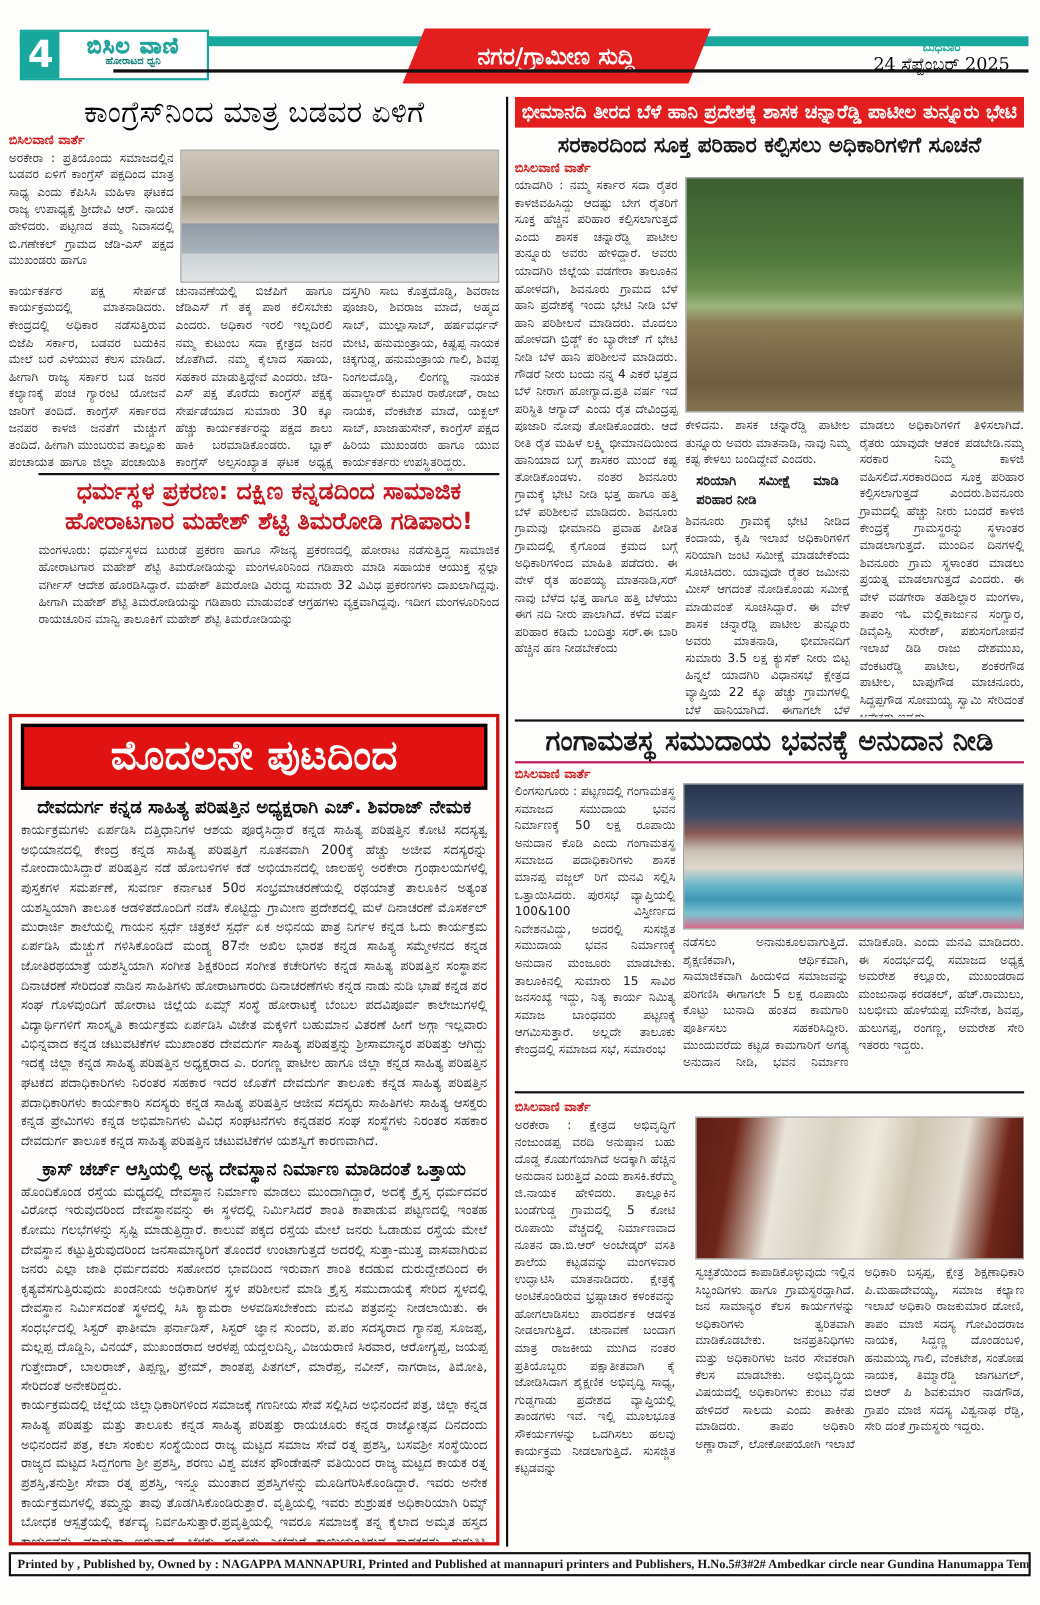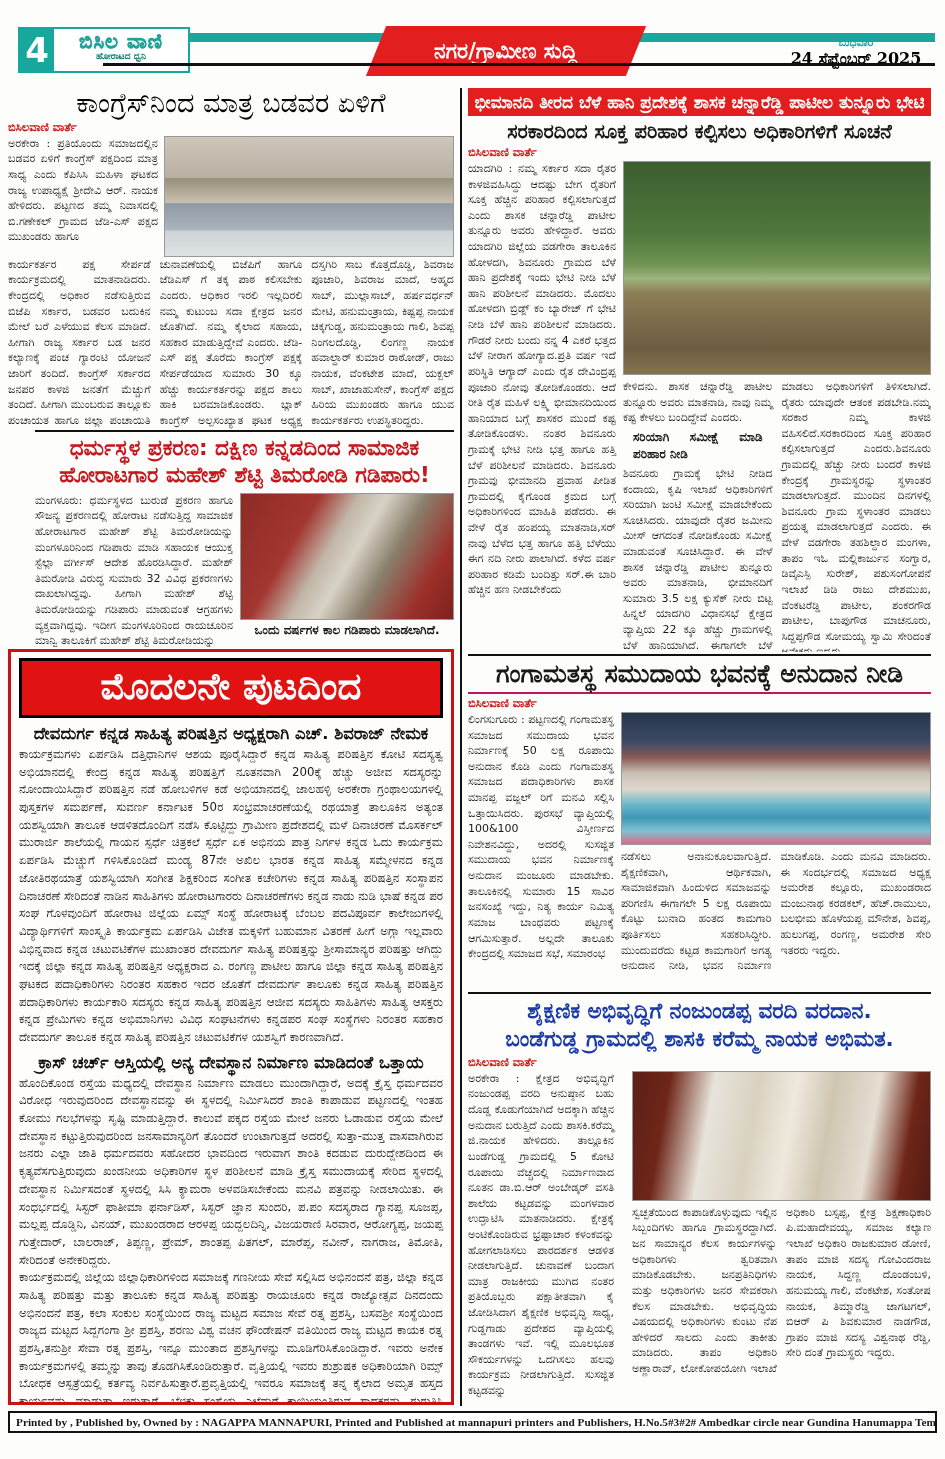--- a/index.html
+++ b/index.html
@@ -19,21 +19,21 @@
   .logo-txt { flex:1; text-align:center; padding-top:2px; }
   .logo-name { color:#17a79d; font-weight:bold; font-size:20px; line-height:1;
                text-shadow:0 0 1px #0c6f68; letter-spacing:1px; }
   .logo-tag { color:#0f7d74; font-size:9px; font-weight:bold; }
   .section-flag { position:absolute; left:368px; top:26px; width:260px; height:50px;
                   background:#e31e1e; transform:skewX(-22deg); display:flex;
                   align-items:center; justify-content:center; }
   .section-flag span { transform:skewX(22deg); color:#fff; font-weight:bold; font-size:21px; }
   .date-box { position:absolute; right:6px; top:36px; text-align:center; width:150px; }
   .date-day { color:#17a79d; font-weight:bold; font-size:11px; }
-  .date-val { color:#000; font-weight:bold; font-size:16px; font-family:"DejaVu Serif", serif; }
+  .date-val { color:#000; font-weight:normal; font-size:16px; font-family:"DejaVu Serif", serif; }
   .head-rule { position:absolute; left:95px; right:2px; top:63px; height:3px; background:#111; }
 
   
   .main { display:flex; height:1318px; }
   .left-block { width:452px; padding-right:6px; }
   .vdiv { width:2px; background:#111; }
   .right-block { width:469px; padding-left:6px; }
 
   .byline { color:#d01414; font-weight:bold; font-size:11.5px; margin:2px 0; }
   .bodytxt { font-size:11px; line-height:1.42; text-align:justify; }
@@ -141,24 +141,20 @@
         <div class="art1-cols bodytxt">
           <span>ಕಾರ್ಯಕರ್ತರ ಪಕ್ಷ ಸೇರ್ಪಡೆ ಕಾರ್ಯಕ್ರಮದಲ್ಲಿ ಮಾತನಾಡಿದರು. ಕೇಂದ್ರದಲ್ಲಿ ಅಧಿಕಾರ ನಡೆಸುತ್ತಿರುವ ಬಿಜೆಪಿ ಸರ್ಕಾರ, ಬಡವರ ಬದುಕಿನ ಮೇಲೆ ಬರೆ ಎಳೆಯುವ ಕೆಲಸ ಮಾಡಿದೆ. ಹೀಗಾಗಿ ರಾಜ್ಯ ಸರ್ಕಾರ ಬಡ ಜನರ ಕಲ್ಯಾಣಕ್ಕೆ ಪಂಚ ಗ್ಯಾರಂಟಿ ಯೋಜನೆ ಜಾರಿಗೆ ತಂದಿದೆ. ಕಾಂಗ್ರೆಸ್ ಸರ್ಕಾರದ ಜನಪರ ಕಾಳಜಿ ಜನತೆಗೆ ಮೆಚ್ಚುಗೆ ತಂದಿದೆ. ಹೀಗಾಗಿ ಮುಂಬರುವ ತಾಲ್ಲೂಕು ಪಂಚಾಯತ ಹಾಗೂ ಜಿಲ್ಲಾ ಪಂಚಾಯಿತಿ ಚುನಾವಣೆಯಲ್ಲಿ ಬಿಜೆಪಿಗೆ ಹಾಗೂ ಜೆಡಿಎಸ್ ಗೆ ತಕ್ಕ ಪಾಠ ಕಲಿಸಬೇಕು ಎಂದರು. ಅಧಿಕಾರ ಇರಲಿ ಇಲ್ಲದಿರಲಿ ನಮ್ಮ ಕುಟುಂಬ ಸದಾ ಕ್ಷೇತ್ರದ ಜನರ ಜೊತೆಗಿದೆ. ನಮ್ಮ ಕೈಲಾದ ಸಹಾಯ, ಸಹಕಾರ ಮಾಡುತ್ತಿದ್ದೇವೆ ಎಂದರು. ಜೆಡಿ-ಎಸ್ ಪಕ್ಷ ತೊರೆದು ಕಾಂಗ್ರೆಸ್ ಪಕ್ಷಕ್ಕೆ ಸೇರ್ಪಡೆಯಾದ ಸುಮಾರು 30 ಕ್ಕೂ ಹೆಚ್ಚು ಕಾರ್ಯಕರ್ತರನ್ನು ಪಕ್ಷದ ಶಾಲು ಹಾಕಿ ಬರಮಾಡಿಕೊಂಡರು. ಬ್ಲಾಕ್ ಕಾಂಗ್ರೆಸ್ ಅಲ್ಪಸಂಖ್ಯಾತ ಘಟಕ ಅಧ್ಯಕ್ಷ ದಸ್ತಗಿರಿ ಸಾಬ</span>
           <span>ಕೊತ್ತದೊಡ್ಡಿ, ಶಿವರಾಜ ಪೂಜಾರಿ, ಶಿವರಾಜ ಮಾದೆ, ಅಹ್ಮದ ಸಾಬ್, ಮುಲ್ಲಾಸಾಬ್, ಹರ್ಷವರ್ಧನ್ ಮೇಟಿ, ಹನುಮಂತ್ರಾಯ, ಕಿಷ್ಟಪ್ಪ ನಾಯಕ ಚಿಕ್ಕಗುಡ್ಡ, ಹನುಮಂತ್ರಾಯ ಗಾಲಿ, ಶಿವಪ್ಪ ನಿಂಗಲದೊಡ್ಡಿ, ಲಿಂಗಣ್ಣ ನಾಯಕ ಹವಾಲ್ದಾರ್ ಕುಮಾರ ರಾಠೋಡ್, ರಾಜು ನಾಯಕ, ವೆಂಕಟೇಶ ಮಾದೆ, ಯಕ್ಬಲ್ ಸಾಬ್, ಖಾಜಾಹುಸೇನ್, ಕಾಂಗ್ರೆಸ್ ಪಕ್ಷದ ಹಿರಿಯ ಮುಖಂಡರು ಹಾಗೂ ಯುವ ಕಾರ್ಯಕರ್ತರು ಉಪಸ್ಥಿತರಿದ್ದರು.</span>
         </div>
       </div>
 
       <div class="art2">
         <h2>ಧರ್ಮಸ್ಥಳ ಪ್ರಕರಣ: ದಕ್ಷಿಣ ಕನ್ನಡದಿಂದ ಸಾಮಾಜಿಕ ಹೋರಾಟಗಾರ ಮಹೇಶ್ ಶೆಟ್ಟಿ ತಿಮರೋಡಿ ಗಡಿಪಾರು!</h2>
         <div class="art2-row">
           <div class="art2-col1 bodytxt">ಮಂಗಳೂರು: ಧರ್ಮಸ್ಥಳದ ಬುರುಡೆ ಪ್ರಕರಣ ಹಾಗೂ ಸೌಜನ್ಯ ಪ್ರಕರಣದಲ್ಲಿ ಹೋರಾಟ ನಡೆಸುತ್ತಿದ್ದ ಸಾಮಾಜಿಕ ಹೋರಾಟಗಾರ ಮಹೇಶ್ ಶೆಟ್ಟಿ ತಿಮರೋಡಿಯನ್ನು ಮಂಗಳೂರಿನಿಂದ ಗಡಿಪಾರು ಮಾಡಿ ಸಹಾಯಕ ಆಯುಕ್ತ ಸ್ಟೆಲ್ಲಾ ವರ್ಗೀಸ್ ಆದೇಶ ಹೊರಡಿಸಿದ್ದಾರೆ. ಮಹೇಶ್ ತಿಮರೋಡಿ ವಿರುದ್ಧ ಸುಮಾರು 32 ವಿವಿಧ ಪ್ರಕರಣಗಳು ದಾಖಲಾಗಿದ್ದವು. ಹೀಗಾಗಿ ಮಹೇಶ್ ಶೆಟ್ಟಿ ತಿಮರೋಡಿಯನ್ನು ಗಡಿಪಾರು ಮಾಡುವಂತೆ ಆಗ್ರಹಗಳು ವ್ಯಕ್ತವಾಗಿದ್ದವು. ಇದೀಗ ಮಂಗಳೂರಿನಿಂದ ರಾಯಚೂರಿನ ಮಾನ್ವಿ ತಾಲೂಕಿಗೆ ಮಹೇಶ್ ಶೆಟ್ಟಿ ತಿಮರೋಡಿಯನ್ನು</div>
-          <div class="art2-right">
-            <div class="photo ph-deport"></div>
-            <div class="caption">ಒಂದು ವರ್ಷಗಳ ಕಾಲ ಗಡಿಪಾರು ಮಾಡಲಾಗಿದೆ.</div>
-          </div>
         </div>
       </div>
 
       <div class="fpbox">
         <div class="fp-banner">ಮೊದಲನೇ ಪುಟದಿಂದ</div>
         <div class="fp-subhead">ದೇವದುರ್ಗ ಕನ್ನಡ ಸಾಹಿತ್ಯ ಪರಿಷತ್ತಿನ ಅಧ್ಯಕ್ಷರಾಗಿ ಎಚ್. ಶಿವರಾಜ್ ನೇಮಕ</div>
         <div class="fp-body">ಕಾರ್ಯಕ್ರಮಗಳು ಏರ್ಪಡಿಸಿ ದತ್ತಿಧಾನಿಗಳ ಆಶಯ ಪೂರೈಸಿದ್ದಾರೆ ಕನ್ನಡ ಸಾಹಿತ್ಯ ಪರಿಷತ್ತಿನ ಕೋಟಿ ಸದಸ್ಯತ್ವ ಅಭಿಯಾನದಲ್ಲಿ ಕೇಂದ್ರ ಕನ್ನಡ ಸಾಹಿತ್ಯ ಪರಿಷತ್ತಿಗೆ ನೂತನವಾಗಿ 200ಕ್ಕೆ ಹೆಚ್ಚು ಅಜೀವ ಸದಸ್ಯರನ್ನು ನೋಂದಾಯಿಸಿದ್ದಾರೆ ಪರಿಷತ್ತಿನ ನಡೆ ಹೋಬಳಿಗಳ ಕಡೆ ಅಭಿಯಾನದಲ್ಲಿ ಜಾಲಹಳ್ಳಿ ಅರಕೇರಾ ಗ್ರಂಥಾಲಯಗಳಲ್ಲಿ ಪುಸ್ತಕಗಳ ಸಮರ್ಪಣೆ, ಸುವರ್ಣ ಕರ್ನಾಟಕ 50ರ ಸಂಭ್ರಮಾಚರಣೆಯಲ್ಲಿ ರಥಯಾತ್ರೆ ತಾಲೂಕಿನ ಅತ್ಯಂತ ಯಶಸ್ವಿಯಾಗಿ ತಾಲೂಕ ಆಡಳಿತದೊಂದಿಗೆ ನಡೆಸಿ ಕೊಟ್ಟಿದ್ದು ಗ್ರಾಮೀಣ ಪ್ರದೇಶದಲ್ಲಿ ಮಳೆ ದಿನಾಚರಣೆ ಮೊಸರ್ಕಲ್ ಮುರಾರ್ಜಿ ಶಾಲೆಯಲ್ಲಿ ಗಾಯನ ಸ್ಪರ್ಧೆ ಚಿತ್ರಕಲೆ ಸ್ಪರ್ಧೆ ಏಕ ಅಭಿನಯ ಪಾತ್ರ ನಿರ್ಗಳ ಕನ್ನಡ ಓದು ಕಾರ್ಯಕ್ರಮ ಏರ್ಪಡಿಸಿ ಮೆಚ್ಚುಗೆ ಗಳಿಸಿಕೊಂಡಿದೆ ಮಂಡ್ಯ 87ನೇ ಅಖಿಲ ಭಾರತ ಕನ್ನಡ ಸಾಹಿತ್ಯ ಸಮ್ಮೇಳನದ ಕನ್ನಡ ಜೋತಿರಥಯಾತ್ರೆ ಯಶಸ್ವಿಯಾಗಿ ಸಂಗೀತ ಶಿಕ್ಷಕರಿಂದ ಸಂಗೀತ ಕಚೇರಿಗಳು ಕನ್ನಡ ಸಾಹಿತ್ಯ ಪರಿಷತ್ತಿನ ಸಂಸ್ಥಾಪನ ದಿನಾಚರಣೆ ಸೇರಿದಂತೆ ನಾಡಿನ ಸಾಹಿತಿಗಳು ಹೋರಾಟಗಾರರು ದಿನಾಚರಣೆಗಳು ಕನ್ನಡ ನಾಡು ನುಡಿ ಭಾಷೆ ಕನ್ನಡ ಪರ ಸಂಘ ಗೊಳವುಂದಿಗೆ ಹೋರಾಟ ಜಿಲ್ಲೆಯ ಏಮ್ಸ್ ಸಂಸ್ಥೆ ಹೋರಾಟಕ್ಕೆ ಬೆಂಬಲ ಪದವಿಪೂರ್ವ ಕಾಲೇಜುಗಳಲ್ಲಿ ವಿದ್ಯಾರ್ಥಿಗಳಿಗೆ ಸಾಂಸ್ಕೃತಿ ಕಾರ್ಯಕ್ರಮ ಏರ್ಪಡಿಸಿ ವಿಜೇತ ಮಕ್ಕಳಿಗೆ ಬಹುಮಾನ ವಿತರಣೆ ಹೀಗೆ ಅಗ್ಗಾ ಇಲ್ಲವಾರು ವಿಭಿನ್ನವಾದ ಕನ್ನಡ ಚಟುವಟಿಕೆಗಳ ಮುಖಾಂತರ ದೇವದುರ್ಗ ಸಾಹಿತ್ಯ ಪರಿಷತ್ತನ್ನು ಶ್ರೀಸಾಮಾನ್ಯರ ಪರಿಷತ್ತು ಆಗಿದ್ದು ಇದಕ್ಕೆ ಜಿಲ್ಲಾ ಕನ್ನಡ ಸಾಹಿತ್ಯ ಪರಿಷತ್ತಿನ ಅಧ್ಯಕ್ಷರಾದ ಎ. ರಂಗಣ್ಣ ಪಾಟೀಲ ಹಾಗೂ ಜಿಲ್ಲಾ ಕನ್ನಡ ಸಾಹಿತ್ಯ ಪರಿಷತ್ತಿನ ಘಟಕದ ಪದಾಧಿಕಾರಿಗಳು ನಿರಂತರ ಸಹಕಾರ ಇದರ ಜೊತೆಗೆ ದೇವದುರ್ಗ ತಾಲೂಕು ಕನ್ನಡ ಸಾಹಿತ್ಯ ಪರಿಷತ್ತಿನ ಪದಾಧಿಕಾರಿಗಳು ಕಾರ್ಯಕಾರಿ ಸದಸ್ಯರು ಕನ್ನಡ ಸಾಹಿತ್ಯ ಪರಿಷತ್ತಿನ ಆಜೀವ ಸದಸ್ಯರು ಸಾಹಿತಿಗಳು ಸಾಹಿತ್ಯ ಆಸಕ್ತರು ಕನ್ನಡ ಪ್ರೇಮಿಗಳು ಕನ್ನಡ ಅಭಿಮಾನಿಗಳು ವಿವಿಧ ಸಂಘಟನೆಗಳು ಕನ್ನಡಪರ ಸಂಘ ಸಂಸ್ಥೆಗಳು ನಿರಂತರ ಸಹಕಾರ ದೇವದುರ್ಗ ತಾಲೂಕ ಕನ್ನಡ ಸಾಹಿತ್ಯ ಪರಿಷತ್ತಿನ ಚಟುವಟಿಕೆಗಳ ಯಶಸ್ವಿಗೆ ಕಾರಣವಾಗಿದೆ.</div>
         <div class="fp-subhead">ಕ್ರಾಸ್ ಚರ್ಚ್ ಆಸ್ತಿಯಲ್ಲಿ ಅನ್ಯ ದೇವಸ್ಥಾನ ನಿರ್ಮಾಣ ಮಾಡಿದಂತೆ ಒತ್ತಾಯ</div>
         <div class="fp-body">ಹೊಂದಿಕೊಂಡ ರಸ್ತೆಯ ಮಧ್ಯದಲ್ಲಿ ದೇವಸ್ಥಾನ ನಿರ್ಮಾಣ ಮಾಡಲು ಮುಂದಾಗಿದ್ದಾರೆ, ಅದಕ್ಕೆ ಕ್ರೈಸ್ತ ಧರ್ಮದವರ ವಿರೋಧ ಇರುವುದರಿಂದ ದೇವಸ್ಥಾನವನ್ನು ಈ ಸ್ಥಳದಲ್ಲಿ ನಿರ್ಮಿಸಿದರೆ ಶಾಂತಿ ಕಾಪಾಡುವ ಪಟ್ಟಣದಲ್ಲಿ ಇಂತಹ ಕೋಮು ಗಲಭೆಗಳನ್ನು ಸೃಷ್ಟಿ ಮಾಡುತ್ತಿದ್ದಾರೆ. ಕಾಲುವೆ ಪಕ್ಕದ ರಸ್ತೆಯ ಮೇಲೆ ಜನರು ಓಡಾಡುವ ರಸ್ತೆಯ ಮೇಲೆ ದೇವಸ್ಥಾನ ಕಟ್ಟುತ್ತಿರುವುದರಿಂದ ಜನಸಾಮಾನ್ಯರಿಗೆ ತೊಂದರೆ ಉಂಟಾಗುತ್ತದೆ ಅದರಲ್ಲಿ ಸುತ್ತಾ-ಮುತ್ತ ವಾಸವಾಗಿರುವ ಜನರು ಎಲ್ಲಾ ಜಾತಿ ಧರ್ಮದವರು ಸಹೋದರ ಭಾವದಿಂದ ಇರುವಾಗ ಶಾಂತಿ ಕದಡುವ ದುರುದ್ದೇಶದಿಂದ ಈ ಕೃತ್ಯವೆಸಗುತ್ತಿರುವುದು ಖಂಡನೀಯ ಅಧಿಕಾರಿಗಳ ಸ್ಥಳ ಪರಿಶೀಲನೆ ಮಾಡಿ ಕ್ರೈಸ್ತ ಸಮುದಾಯಕ್ಕೆ ಸೇರಿದ ಸ್ಥಳದಲ್ಲಿ ದೇವಸ್ಥಾನ ನಿರ್ಮಿಸದಂತೆ ಸ್ಥಳದಲ್ಲಿ ಸಿಸಿ ಕ್ಯಾಮರಾ ಅಳವಡಿಸಬೇಕೆಂದು ಮನವಿ ಪತ್ರವನ್ನು ನೀಡಲಾಯಿತು. ಈ ಸಂಧರ್ಭದಲ್ಲಿ ಸಿಸ್ಟರ್ ಫಾತೀಮಾ ಫರ್ನಾಡಿಸ್, ಸಿಸ್ಟರ್ ಜ್ಞಾನ ಸುಂದರಿ, ಪ.ಪಂ ಸದಸ್ಯರಾದ ಗ್ಯಾನಪ್ಪ ಸೂಜಪ್ಪ, ಮಲ್ಲಪ್ಪ ದೊಡ್ಡಿನಿ, ವಿನಯ್, ಮುಖಂಡರಾದ ಆರಳಪ್ಪ ಯದ್ದಲದಿನ್ನಿ, ವಿಜಯರಾಣಿ ಸಿರವಾರ, ಆರೋಗ್ಯಪ್ಪ, ಜಯಪ್ಪ ಗುತ್ತೇದಾರ್, ಬಾಲರಾಜ್, ತಿಪ್ಪಣ್ಣ, ಪ್ರೇಮ್, ಶಾಂತಪ್ಪ ಪಿತಗಲ್, ಮಾರೆಪ್ಪ, ನವೀನ್, ನಾಗರಾಜ, ತಿಮೋತಿ, ಸೇರಿದಂತೆ ಅನೇಕರಿದ್ದರು.</div>
         <div class="fp-body">ಕಾರ್ಯಕ್ರಮದಲ್ಲಿ ಜಿಲ್ಲೆಯ ಜಿಲ್ಲಾಧಿಕಾರಿಗಳಿಂದ ಸಮಾಜಕ್ಕೆ ಗಣನೀಯ ಸೇವೆ ಸಲ್ಲಿಸಿದ ಅಭಿನಂದನೆ ಪತ್ರ, ಜಿಲ್ಲಾ ಕನ್ನಡ ಸಾಹಿತ್ಯ ಪರಿಷತ್ತು ಮತ್ತು ತಾಲೂಕು ಕನ್ನಡ ಸಾಹಿತ್ಯ ಪರಿಷತ್ತು ರಾಯಚೂರು ಕನ್ನಡ ರಾಜ್ಯೋತ್ಸವ ದಿನದಂದು ಅಭಿನಂದನೆ ಪತ್ರ, ಕಲಾ ಸಂಕುಲ ಸಂಸ್ಥೆಯಿಂದ ರಾಜ್ಯ ಮಟ್ಟದ ಸಮಾಜ ಸೇವೆ ರತ್ನ ಪ್ರಶಸ್ತಿ, ಬಸವಶ್ರೀ ಸಂಸ್ಥೆಯಿಂದ ರಾಜ್ಯದ ಮಟ್ಟದ ಸಿದ್ದಗಂಗಾ ಶ್ರೀ ಪ್ರಶಸ್ತಿ, ಶರಣು ವಿಶ್ವ ವಚನ ಫೌಂಡೇಷನ್ ವತಿಯಿಂದ ರಾಜ್ಯ ಮಟ್ಟದ ಕಾಯಕ ರತ್ನ ಪ್ರಶಸ್ತಿ,ತನುಶ್ರೀ ಸೇವಾ ರತ್ನ ಪ್ರಶಸ್ತಿ, ಇನ್ನೂ ಮುಂತಾದ ಪ್ರಶಸ್ತಿಗಳನ್ನು ಮೂಡಿಗೆರಿಸಿಕೊಂಡಿದ್ದಾರೆ. ಇವರು ಅನೇಕ ಕಾರ್ಯಕ್ರಮಗಳಲ್ಲಿ ತಮ್ಮನ್ನು ತಾವು ತೊಡಗಿಸಿಕೊಂಡಿರುತ್ತಾರೆ. ವೃತ್ತಿಯಲ್ಲಿ ಇವರು ಶುಶ್ರುಷಕ ಅಧಿಕಾರಿಯಾಗಿ ರಿಮ್ಸ್ ಬೋಧಕ ಆಸ್ಪತ್ರೆಯಲ್ಲಿ ಕರ್ತವ್ಯ ನಿರ್ವಹಿಸುತ್ತಾರೆ.ಪ್ರವೃತ್ತಿಯಲ್ಲಿ ಇವರೂ ಸಮಾಜಕ್ಕೆ ತನ್ನ ಕೈಲಾದ ಅಮೃತ ಹಸ್ತದ ಕಾರ್ಯವನ್ನು ಮಾಡುತ್ತಾ ಇರುತ್ತಾರೆ. ಬೆಳಕು ಸಂಸ್ಥೆಯ ಎಲೆಮರೆ ಕಾಯಿಯಂತಿರುವ ಸಾಧಕರನ್ನು ಗುರುತಿಸಿ ಪ್ರೋತ್ಸಾಹಿಸುತ್ತಿರುವ ಕೆಲಸ ಶ್ಲಾಘನೀಯವಾಗಿದೆ. ಈ ಪ್ರಶಸ್ತಿಯು ನನಗೆ ಹೆಚ್ಚು ಪ್ರೋತ್ಸಾಹ ಮತ್ತು ಸೇವೆ ಮಾಡಲು ಜವಾಬ್ದಾರಿಯನ್ನು ಹೆಚ್ಚಿಸಿದೆ. ಸೇವೆಯನ್ನು ಗುರುತಿಸಿ ರಾಷ್ಟ್ರ ಮಟ್ಟದ ದ.ರಾ. ಬೇಂದ್ರೆ ಪ್ರಶಸ್ತಿ ನೀಡಿದ್ದಕ್ಕೆ ಜಿಲ್ಲೆಯ, ತಾಲ್ಲೂಕಿನ, ಗ್ರಾಮದ ಗೆಳೆಯರ ಬಳಗದಿಂದ, ಕುಟುಂಬ ವರ್ಗದವರು ಪ್ರಶಸ್ತಿ ಲಭಿಸಿದಕ್ಕೆ ಅಭಿನಂದಿಸಿ ಸನ್ಮಾನಿಸಿ ಗೌರವಿಸಿದರು.</div>
@@ -197,24 +193,20 @@
             <div class="photo ph-bhavana"></div>
             <div class="twocol bodytxt">
               <span>ನಡೆಸಲು ಅನಾನುಕೂಲವಾಗುತ್ತಿದೆ. ಶೈಕ್ಷಣಿಕವಾಗಿ, ಆರ್ಥಿಕವಾಗಿ, ಸಾಮಾಜಿಕವಾಗಿ ಹಿಂದುಳಿದ ಸಮಾಜವನ್ನು ಪರಿಗಣಿಸಿ ಈಗಾಗಲೇ 5 ಲಕ್ಷ ರೂಪಾಯಿ ಕೊಟ್ಟು ಬುನಾದಿ ಹಂತದ ಕಾಮಗಾರಿ ಪೂರ್ತಿಸಲು ಸಹಕರಿಸಿದ್ದೀರಿ. ಮುಂದುವರೆದು ಕಟ್ಟಡ ಕಾಮಗಾರಿಗೆ ಅಗತ್ಯ ಅನುದಾನ ನೀಡಿ, ಭವನ ನಿರ್ಮಾಣ</span>
               <span>ಮಾಡಿಕೊಡಿ. ಎಂದು ಮನವಿ ಮಾಡಿದರು. ಈ ಸಂದರ್ಭದಲ್ಲಿ ಸಮಾಜದ ಅಧ್ಯಕ್ಷ ಅಮರೇಶ ಕಲ್ಲೂರು, ಮುಖಂಡರಾದ ಮಂಜುನಾಥ ಕರಡಕಲ್, ಹೆಚ್.ರಾಮುಲು, ಬಲಭೀಮ ಹೊಳೆಯಪ್ಪ ಮೌನೇಶ, ಶಿವಪ್ಪ, ಹುಲುಗಪ್ಪ, ರಂಗಣ್ಣ, ಅಮರೇಶ ಸೇರಿ ಇತರರು ಇದ್ದರು.</span>
             </div>
           </div>
         </div>
       </div>
 
       <div class="school">
-        <h2>
-          <span>ಶೈಕ್ಷಣಿಕ ಅಭಿವೃದ್ಧಿಗೆ ನಂಜುಂಡಪ್ಪ ವರದಿ ವರದಾನ.</span><br>
-          <span>ಬಂಡೆಗುಡ್ಡ ಗ್ರಾಮದಲ್ಲಿ ಶಾಸಕಿ ಕರೆಮ್ಮ ನಾಯಕ ಅಭಿಮತ.</span>
-        </h2>
         <div class="byline">ಬಿಸಿಲವಾಣಿ ವಾರ್ತೆ</div>
         <div class="sch-row">
           <div class="sch-col1 bodytxt">ಅರಕೇರಾ : ಕ್ಷೇತ್ರದ ಅಭಿವೃದ್ಧಿಗೆ ನಂಜುಂಡಪ್ಪ ವರದಿ ಅನುಷ್ಠಾನ ಬಹು ದೊಡ್ಡ ಕೊಡುಗೆಯಾಗಿದೆ ಅದಕ್ಕಾಗಿ ಹೆಚ್ಚಿನ ಅನುದಾನ ಬರುತ್ತಿದೆ ಎಂದು ಶಾಸಕಿ.ಕರೆಮ್ಮ ಜಿ.ನಾಯಕ ಹೇಳಿದರು. ತಾಲ್ಲೂಕಿನ ಬಂಡೆಗುಡ್ಡ ಗ್ರಾಮದಲ್ಲಿ 5 ಕೋಟಿ ರೂಪಾಯಿ ವೆಚ್ಚದಲ್ಲಿ ನಿರ್ಮಾಣವಾದ ನೂತನ ಡಾ.ಬಿ.ಆರ್ ಅಂಬೇಡ್ಕರ್ ವಸತಿ ಶಾಲೆಯ ಕಟ್ಟಡವನ್ನು ಮಂಗಳವಾರ ಉದ್ಘಾಟಿಸಿ ಮಾತನಾಡಿದರು. ಕ್ಷೇತ್ರಕ್ಕೆ ಅಂಟಿಕೊಂಡಿರುವ ಭ್ರಷ್ಟಾಚಾರ ಕಳಂಕವನ್ನು ಹೋಗಲಾಡಿಸಲು ಪಾರದರ್ಶಕ ಆಡಳಿತ ನೀಡಲಾಗುತ್ತಿದೆ. ಚುನಾವಣೆ ಬಂದಾಗ ಮಾತ್ರ ರಾಜಕೀಯ ಮುಗಿದ ನಂತರ ಪ್ರತಿಯೊಬ್ಬರು ಪಕ್ಷಾತೀತವಾಗಿ ಕೈ ಜೋಡಿಸಿದಾಗ ಶೈಕ್ಷಣಿಕ ಅಭಿವೃದ್ಧಿ ಸಾಧ್ಯ, ಗುಡ್ಡಗಾಡು ಪ್ರದೇಶದ ವ್ಯಾಪ್ತಿಯಲ್ಲಿ ತಾಂಡಗಳು ಇವೆ. ಇಲ್ಲಿ ಮೂಲಭೂತ ಸೌಕರ್ಯಗಳನ್ನು ಒದಗಿಸಲು ಹಲವು ಕಾರ್ಯಕ್ರಮ ನೀಡಲಾಗುತ್ತಿದೆ. ಸುಸಜ್ಜಿತ ಕಟ್ಟಡವನ್ನು</div>
           <div class="sch-right">
             <div class="photo ph-school"></div>
             <div class="twocol bodytxt">
               <span>ಸ್ವಚ್ಛತೆಯಿಂದ ಕಾಪಾಡಿಕೊಳ್ಳುವುದು ಇಲ್ಲಿನ ಸಿಬ್ಬಂದಿಗಳು ಹಾಗೂ ಗ್ರಾಮಸ್ಥರದ್ದಾಗಿದೆ. ಜನ ಸಾಮಾನ್ಯರ ಕೆಲಸ ಕಾರ್ಯಗಳನ್ನು ಅಧಿಕಾರಿಗಳು ತ್ವರಿತವಾಗಿ ಮಾಡಿಕೊಡಬೇಕು. ಜನಪ್ರತಿನಿಧಿಗಳು ಮತ್ತು ಅಧಿಕಾರಿಗಳು ಜನರ ಸೇವಕರಾಗಿ ಕೆಲಸ ಮಾಡಬೇಕು. ಅಭಿವೃದ್ಧಿಯ ವಿಷಯದಲ್ಲಿ ಅಧಿಕಾರಿಗಳು ಕುಂಟು ನೆಪ ಹೇಳಿದರೆ ಸಾಲದು ಎಂದು ತಾಕೀತು ಮಾಡಿದರು. ತಾಪಂ ಅಧಿಕಾರಿ ಅಣ್ಣಾರಾವ್,</span>
               <span>ಲೋಕೋಪಯೋಗಿ ಇಲಾಖೆ ಅಧಿಕಾರಿ ಬಸ್ಸಪ್ಪ, ಕ್ಷೇತ್ರ ಶಿಕ್ಷಣಾಧಿಕಾರಿ ಪಿ.ಮಹಾದೇವಯ್ಯ, ಸಮಾಜ ಕಲ್ಯಾಣ ಇಲಾಖೆ ಅಧಿಕಾರಿ ರಾಜಕುಮಾರ ಡೋಣಿ, ತಾಪಂ ಮಾಜಿ ಸದಸ್ಯ ಗೋವಿಂದರಾಜ ನಾಯಕ, ಸಿದ್ದಣ್ಣ ದೊಂಡಂಬಳಿ, ಹನುಮಯ್ಯ ಗಾಲಿ, ವೆಂಕಟೇಶ, ಸಂತೋಷ ನಾಯಕ, ತಿಮ್ಮಾರೆಡ್ಡಿ ಜಾಗಟಗಲ್, ಬಿಆರ್ ಪಿ ಶಿವಕುಮಾರ ನಾಡಗೌಡ, ಗ್ರಾಪಂ ಮಾಜಿ ಸದಸ್ಯ ವಿಶ್ವನಾಥ ರೆಡ್ಡಿ, ಸೇರಿ ದಂತೆ ಗ್ರಾಮಸ್ಥರು ಇದ್ದರು.</span>
             </div>
           </div>

